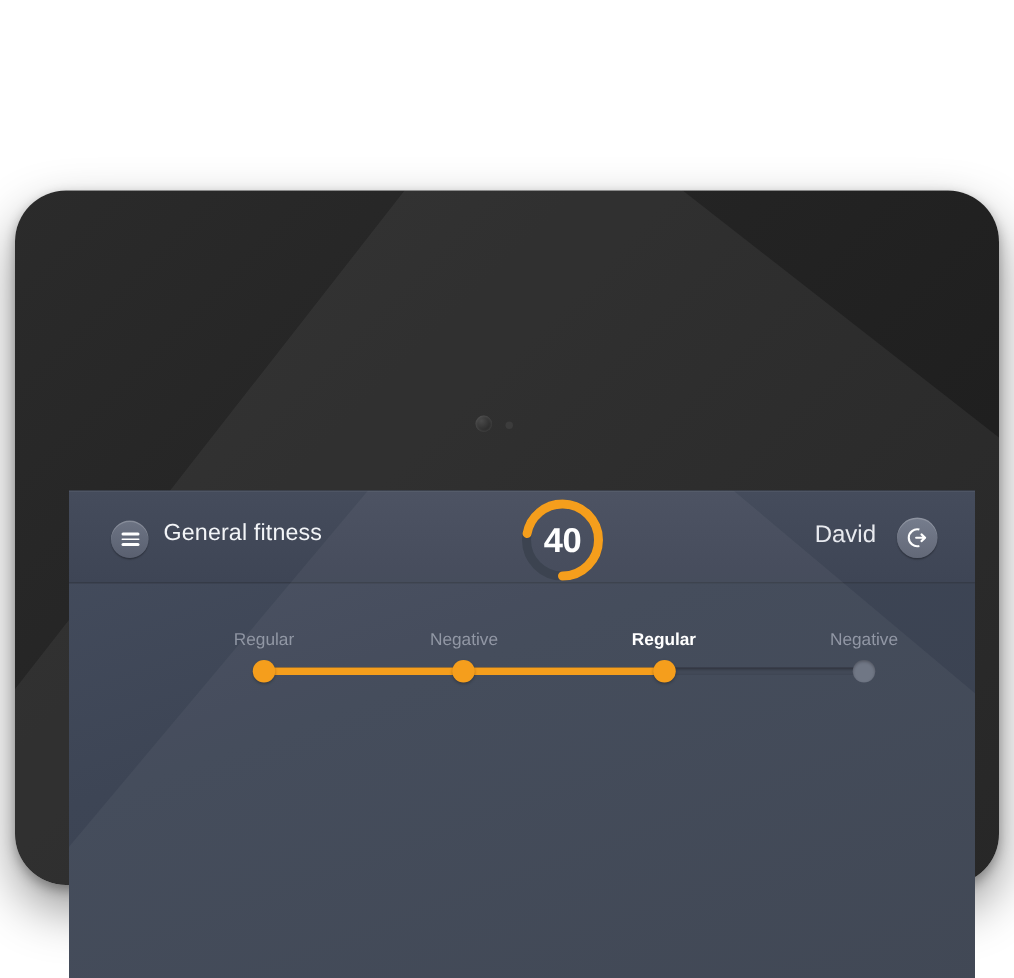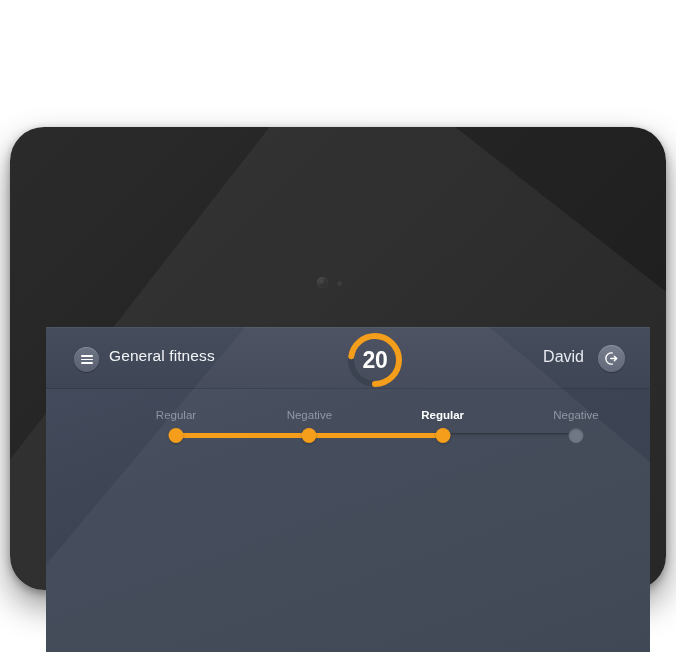--- a/index.html
+++ b/index.html
@@ -115,21 +115,21 @@
     width:27px; height:27px; border-radius:50%;
     background:linear-gradient(180deg,#767d8d 0%,#636978 100%);
     box-shadow:0 1px 1px rgba(0,0,0,.3), inset 0 1px 0 rgba(255,255,255,.18);
     display:flex; align-items:center; justify-content:center;
     cursor:pointer;
   }
 
   
   #progress-slider{
     position:relative;
-    margin-top:20px;
+    margin-top:32px;
     height:44px;
   }
   .slider-label{
     position:absolute; top:0;
     transform:translateX(-50%);
     font-size:11.5px; color:#8d93a1; white-space:nowrap;
   }
   .slider-label.active{ color:#ffffff; font-weight:bold; }
   #slider-track-bg{
     position:absolute; left:130px; top:24px;
@@ -178,21 +178,21 @@
         </span>
       </div>
 
       <div id="app-title">General fitness</div>
 
       <div id="gauge">
         <svg width="62" height="62" viewBox="0 0 62 62">
           <circle cx="31" cy="31" r="24" fill="none" stroke="#343b49" stroke-width="6"></circle>
           <circle id="gauge-arc" cx="31" cy="31" r="24" fill="none" stroke="#f59a12" stroke-width="6" stroke-linecap="round" transform="rotate(-90 31 31) scale(-1,1) translate(-62,0)" stroke-dasharray="108.57344210806325 150.79644737231007"></circle>
         </svg>
-        <div id="gauge-value">20</div>
+        <div id="gauge-value">40</div>
       </div>
 
       <div id="user-name">David</div>
 
       <div id="logout-button">
         <svg width="15" height="15" viewBox="0 0 16 16">
           <path d="M9.5 2.2 A6 6 0 1 0 9.5 13.8" fill="none" stroke="#ffffff" stroke-width="1.5"></path>
           <path d="M7.2 8 H13.4 M11 5.6 L13.6 8 L11 10.4" fill="none" stroke="#ffffff" stroke-width="1.5" stroke-linecap="round" stroke-linejoin="round"></path>
         </svg>
       </div>

